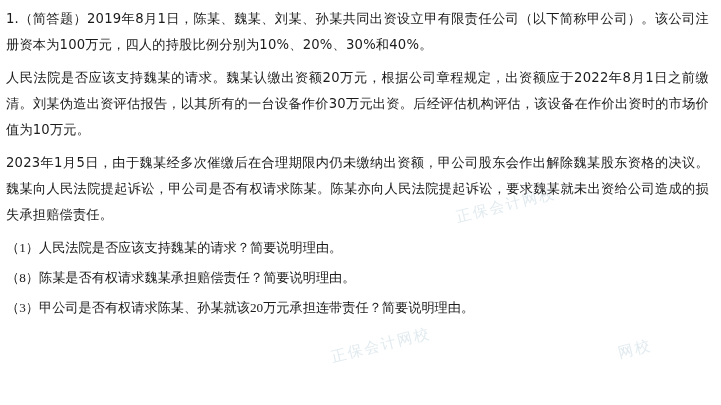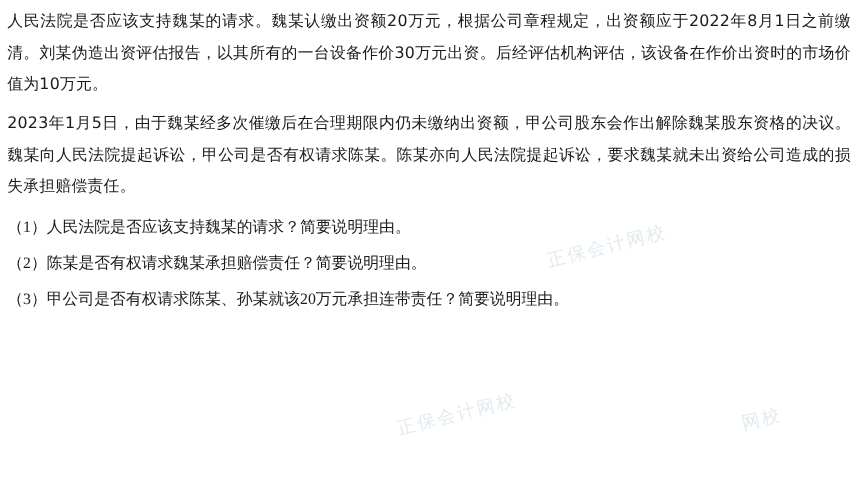--- a/index.html
+++ b/index.html
@@ -72,20 +72,21 @@
 </style>
 </head>
 <body>
 
 <div id="page">
 
   <div class="watermark wm1">正保会计网校</div>
   <div class="watermark wm2">正保会计网校</div>
   <div class="watermark wm3">网校</div>
 
+  <p class="para first">1.（简答题）2019年8月1日，陈某、魏某、刘某、孙某共同出资设立甲有限责任公司（以下简称甲公司）。该公司注册资本为100万元，四人的持股比例分别为10%、20%、30%和40%。</p>
   <p class="para">人民法院是否应该支持魏某的请求。魏某认缴出资额20万元，根据公司章程规定，出资额应于2022年8月1日之前缴清。刘某伪造出资评估报告，以其所有的一台设备作价30万元出资。后经评估机构评估，该设备在作价出资时的市场价值为10万元。</p>
   <p class="para">2023年1月5日，由于魏某经多次催缴后在合理期限内仍未缴纳出资额，甲公司股东会作出解除魏某股东资格的决议。魏某向人民法院提起诉讼，甲公司是否有权请求陈某。陈某亦向人民法院提起诉讼，要求魏某就未出资给公司造成的损失承担赔偿责任。</p>
 
   <p class="q">（1）人民法院是否应该支持魏某的请求？简要说明理由。</p>
-  <p class="q">（2）陈某是否有权请求魏某承担赔偿责任？简要说明理由。</p>
+  <p class="q">（8）陈某是否有权请求魏某承担赔偿责任？简要说明理由。</p>
   <p class="q">（3）甲公司是否有权请求陈某、孙某就该20万元承担连带责任？简要说明理由。</p>
 
 </div>
 
 </body></html>

